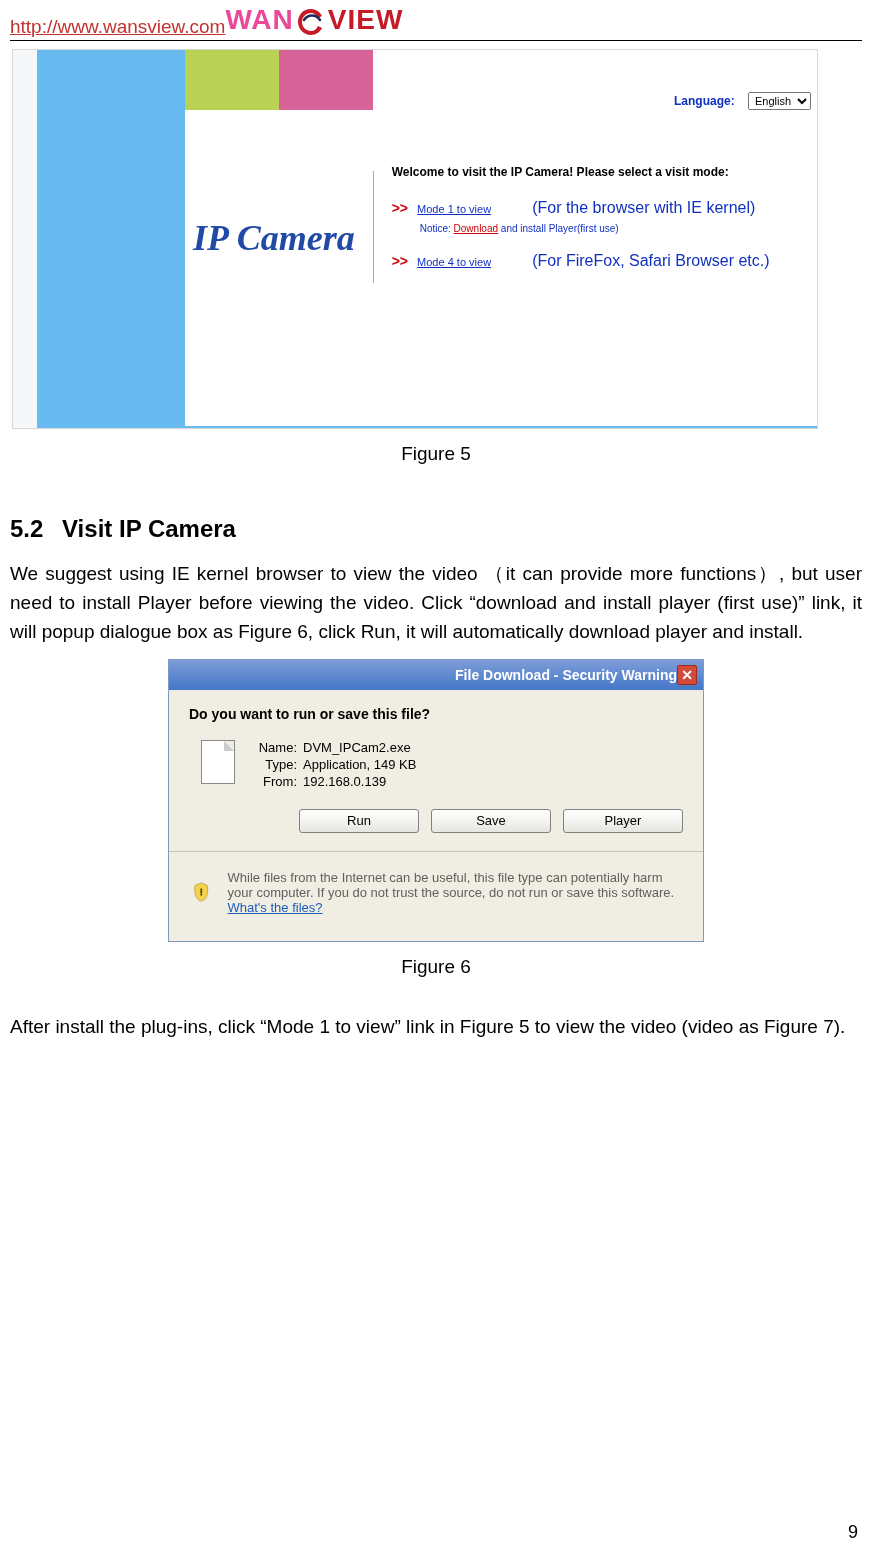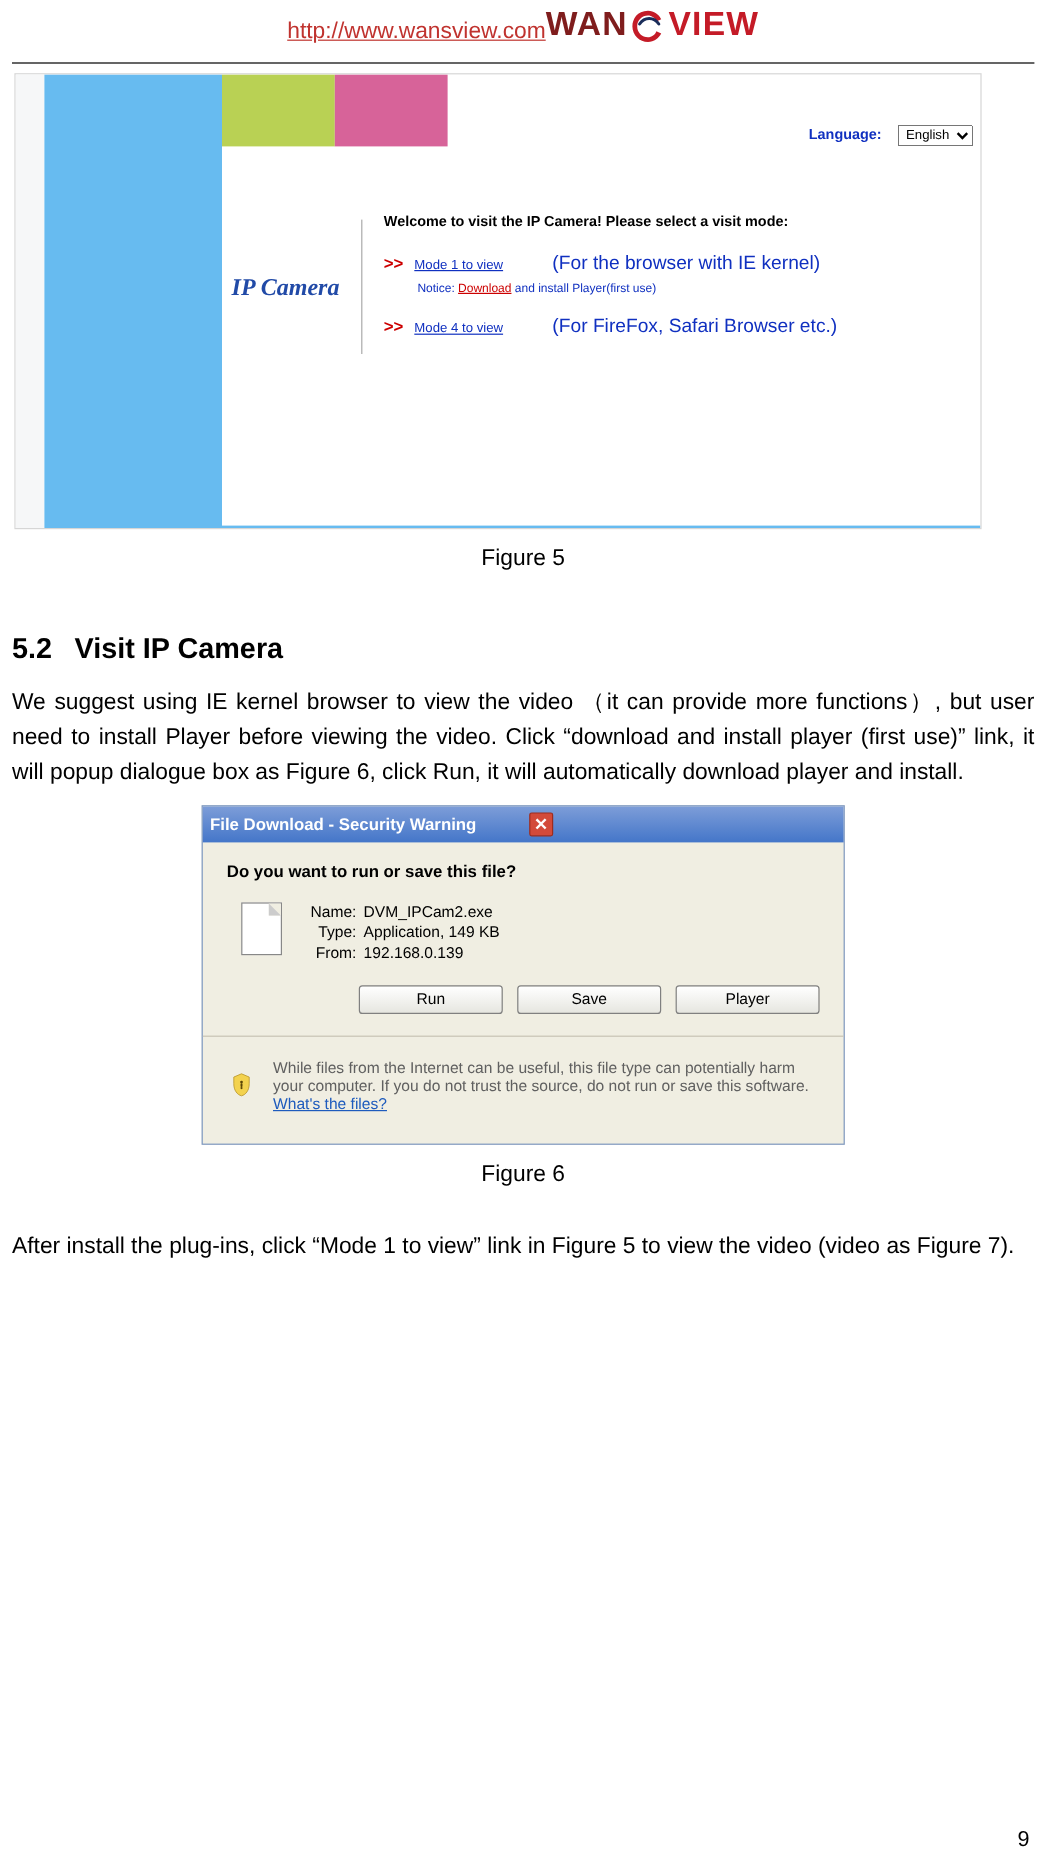--- a/index.html
+++ b/index.html
@@ -7,44 +7,44 @@
     width: 872px;
     height: 1553px;
     background: #fff;
     font-family: Arial, Helvetica, sans-serif;
     color: #000;
     position: relative;
     padding: 4px 10px 0 10px;
   }
   .header-row {
     display: flex;
-    justify-content: center;
+    justify-content: flex-start;
     align-items: flex-end;
     border-bottom: 1.5px solid #000;
-    padding-bottom: 14px;
+    padding-bottom: 2px;
     margin-bottom: 8px;
   }
   .header-url {
     color: #c0332f;
     text-decoration: underline;
     font-size: 19px;
   }
   .logo {
     font-weight: 900;
     font-size: 28px;
     letter-spacing: 1px;
     font-family: Verdana, Arial, sans-serif;
   }
   .logo .swirl {
     display: inline-block;
     width: 32px; height: 32px;
     vertical-align: middle;
     margin: 0 1px;
   }
-  .logo .blue { color: #7f1d1d; }
+  .logo .blue { color: #ec4899; }
   .logo .red { color: #c41b27; }
 
   
   .fig5 {
     border: 1px solid #d6d6d6;
     height: 380px;
     width: 806px;
     margin-left: 2px;
     position: relative;
     overflow: hidden;
@@ -78,21 +78,21 @@
   }
 
   .fig5 .center {
     position: absolute;
     top: 115px; left: 180px;
     display: flex;
     align-items: flex-start;
   }
   .fig5 .ipcamtitle {
     font-family: 'Brush Script MT', cursive;
-    font-size: 20px;
+    font-size: 36px;
     color: #214aa7;
     font-style: italic;
     font-weight: 700;
     margin-right: 18px;
     margin-top: 52px;
   }
   .fig5 .vline {
     width: 1px; height: 112px;
     background: #aaa;
     margin-right: 18px;
@@ -143,21 +143,21 @@
     border: 1px solid #7d98c1;
     background: #f0eee2;
     font-family: Tahoma, Arial, sans-serif;
   }
   .dlg-title {
     background: linear-gradient(#7d9dd8, #4476c9);
     color: #fff;
     font-size: 14px;
     font-weight: 700;
     padding: 5px 6px;
-    display:flex; justify-content: flex-start; align-items:center;gap:44px;
+    display:flex; justify-content: flex-end; align-items:center;
   }
   .dlg-close {
     width:20px; height:20px;
     background:#d34a3a;
     border:1px solid #9d2c1f;
     border-radius:2px;
     color:#fff;
     display:flex;align-items:center;justify-content:center;
     font-size:14px; font-weight:700;
     line-height:1;

